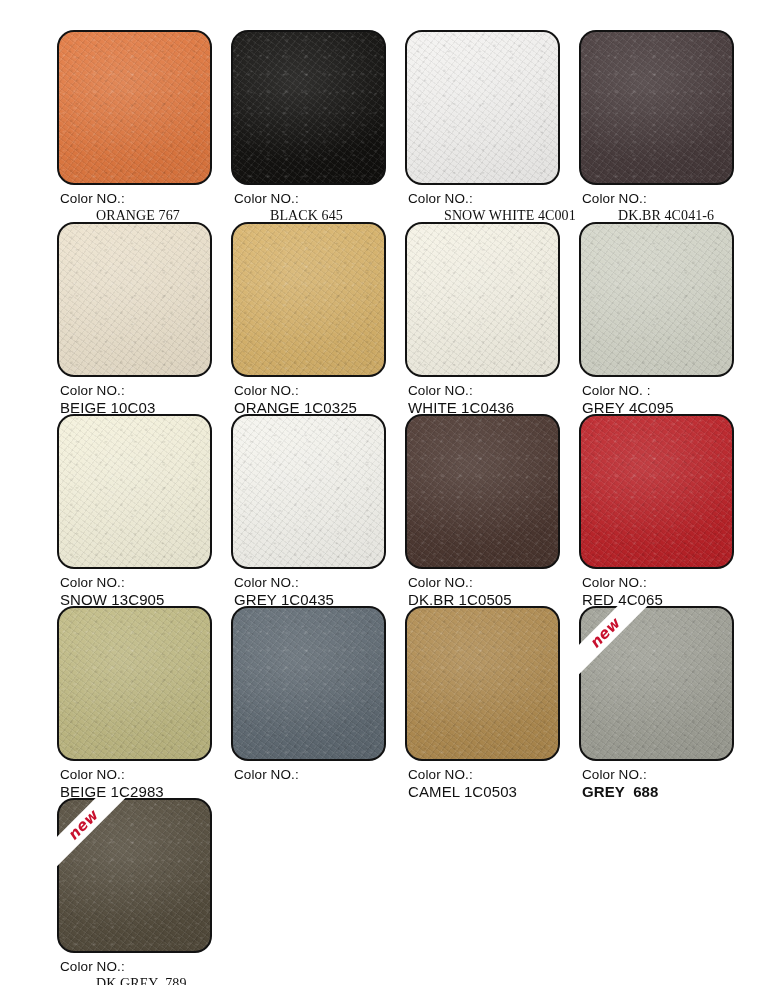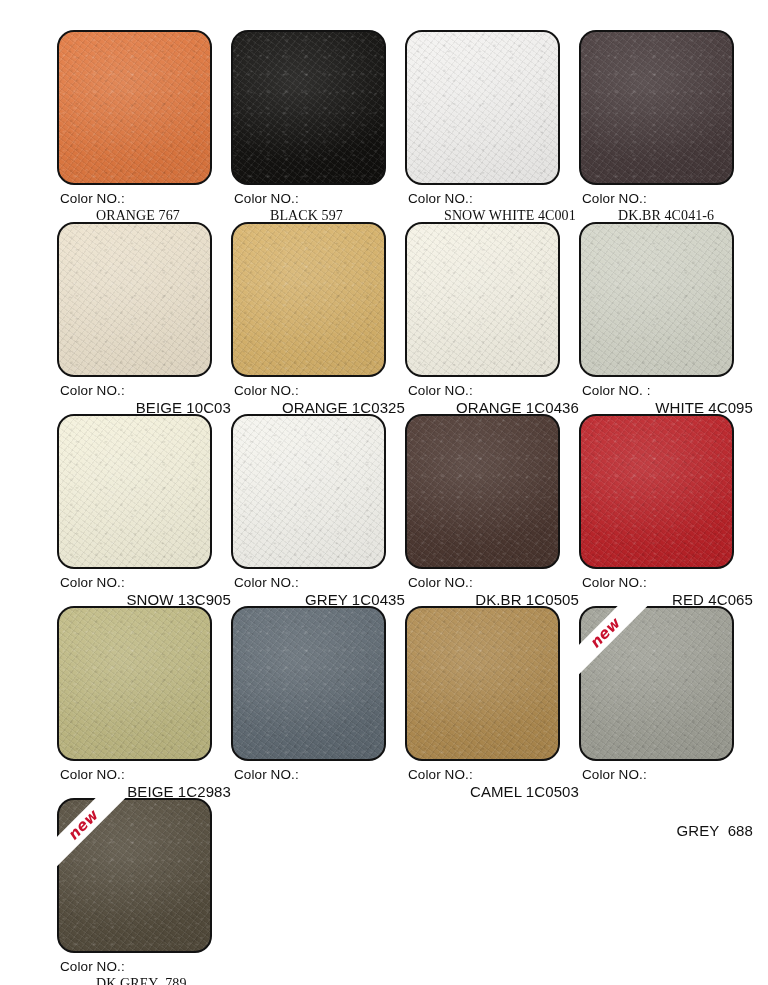--- a/index.html
+++ b/index.html
@@ -138,25 +138,23 @@
     white-space: pre;
   }
   
   .label.serif .cname {
     font-family: "Liberation Serif", serif;
     font-size: 14px;
     margin-left: 36px;
   }
   .label.sans .cname {
     font-family: "Liberation Sans", sans-serif;
-    text-align: right;
   }
   .label .cname.bold {
-    font-weight: normal;
-    margin-top: 39px;
+    font-weight: bold;
   }
 </style>
 </head>
 <body>
 
 <div class="sheet">
   <div class="grid" id="swatch-grid">
       <div class="cell">
         <div class="swatch-wrap">
           <div class="swatch" style="background-color: rgb(226, 120, 63);">
@@ -173,21 +171,21 @@
       <div class="cell">
         <div class="swatch-wrap">
           <div class="swatch" style="background-color: rgb(16, 15, 13);">
             <div class="grain"></div>
             <div class="grain2"></div>
             <div class="sheen"></div>
           </div>
         </div>
         <div class="label serif">
           <div class="cno">Color NO.:</div>
-          <div class="cname">BLACK 597</div>
+          <div class="cname">BLACK 645</div>
         </div>
       </div>
       <div class="cell">
         <div class="swatch-wrap">
           <div class="swatch" style="background-color: rgb(244, 243, 241);">
             <div class="grain"></div>
             <div class="grain2"></div>
             <div class="sheen"></div>
           </div>
         </div>
@@ -238,34 +236,34 @@
       <div class="cell">
         <div class="swatch-wrap">
           <div class="swatch" style="background-color: rgb(246, 243, 230);">
             <div class="grain"></div>
             <div class="grain2"></div>
             <div class="sheen"></div>
           </div>
         </div>
         <div class="label sans">
           <div class="cno">Color NO.:</div>
-          <div class="cname">ORANGE 1C0436</div>
+          <div class="cname">WHITE 1C0436</div>
         </div>
       </div>
       <div class="cell">
         <div class="swatch-wrap">
           <div class="swatch" style="background-color: rgb(212, 214, 201);">
             <div class="grain"></div>
             <div class="grain2"></div>
             <div class="sheen"></div>
           </div>
         </div>
         <div class="label sans">
           <div class="cno">Color NO. :</div>
-          <div class="cname">WHITE 4C095</div>
+          <div class="cname">GREY 4C095</div>
         </div>
       </div>
       <div class="cell">
         <div class="swatch-wrap">
           <div class="swatch" style="background-color: rgb(245, 242, 220);">
             <div class="grain"></div>
             <div class="grain2"></div>
             <div class="sheen"></div>
           </div>
         </div>

